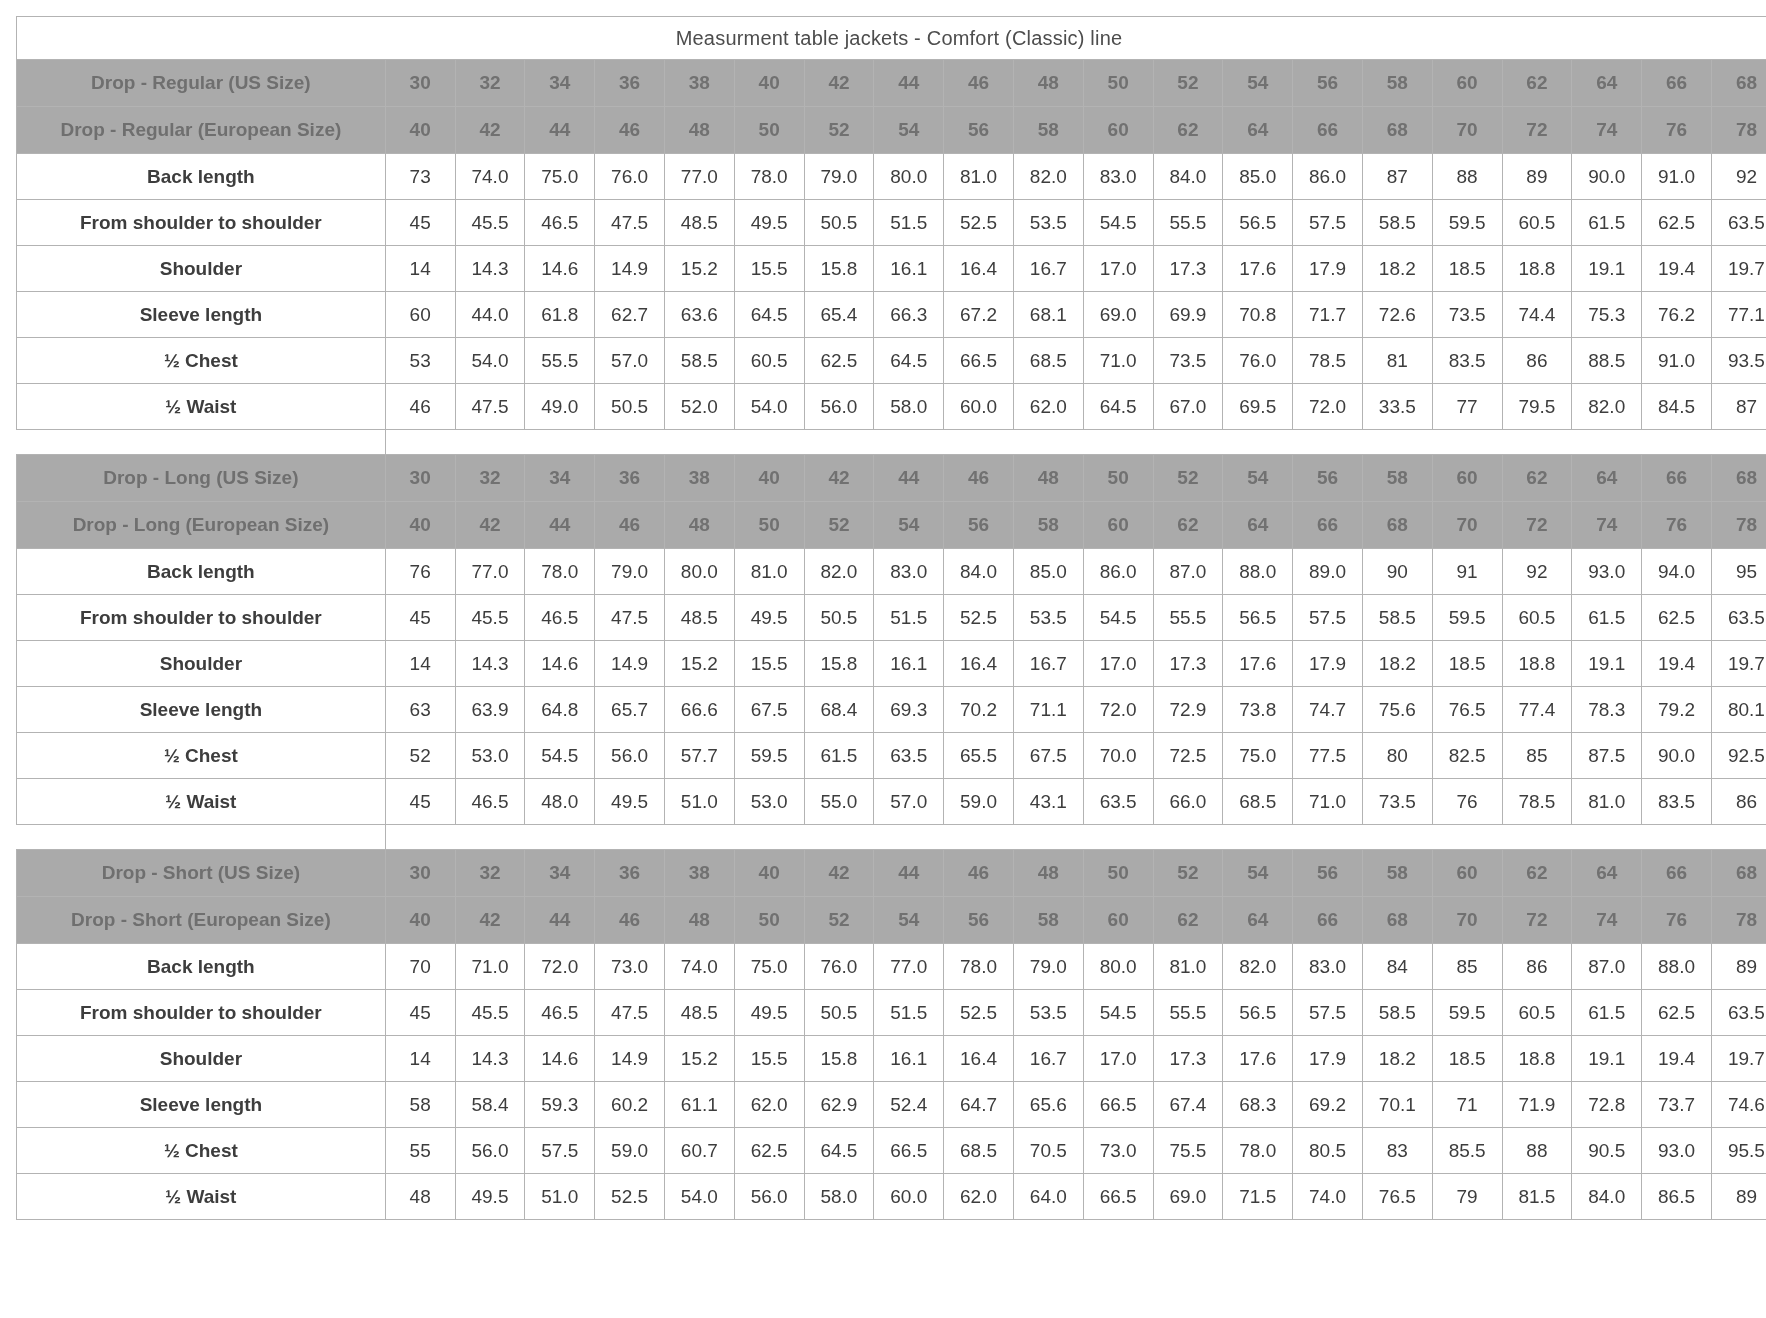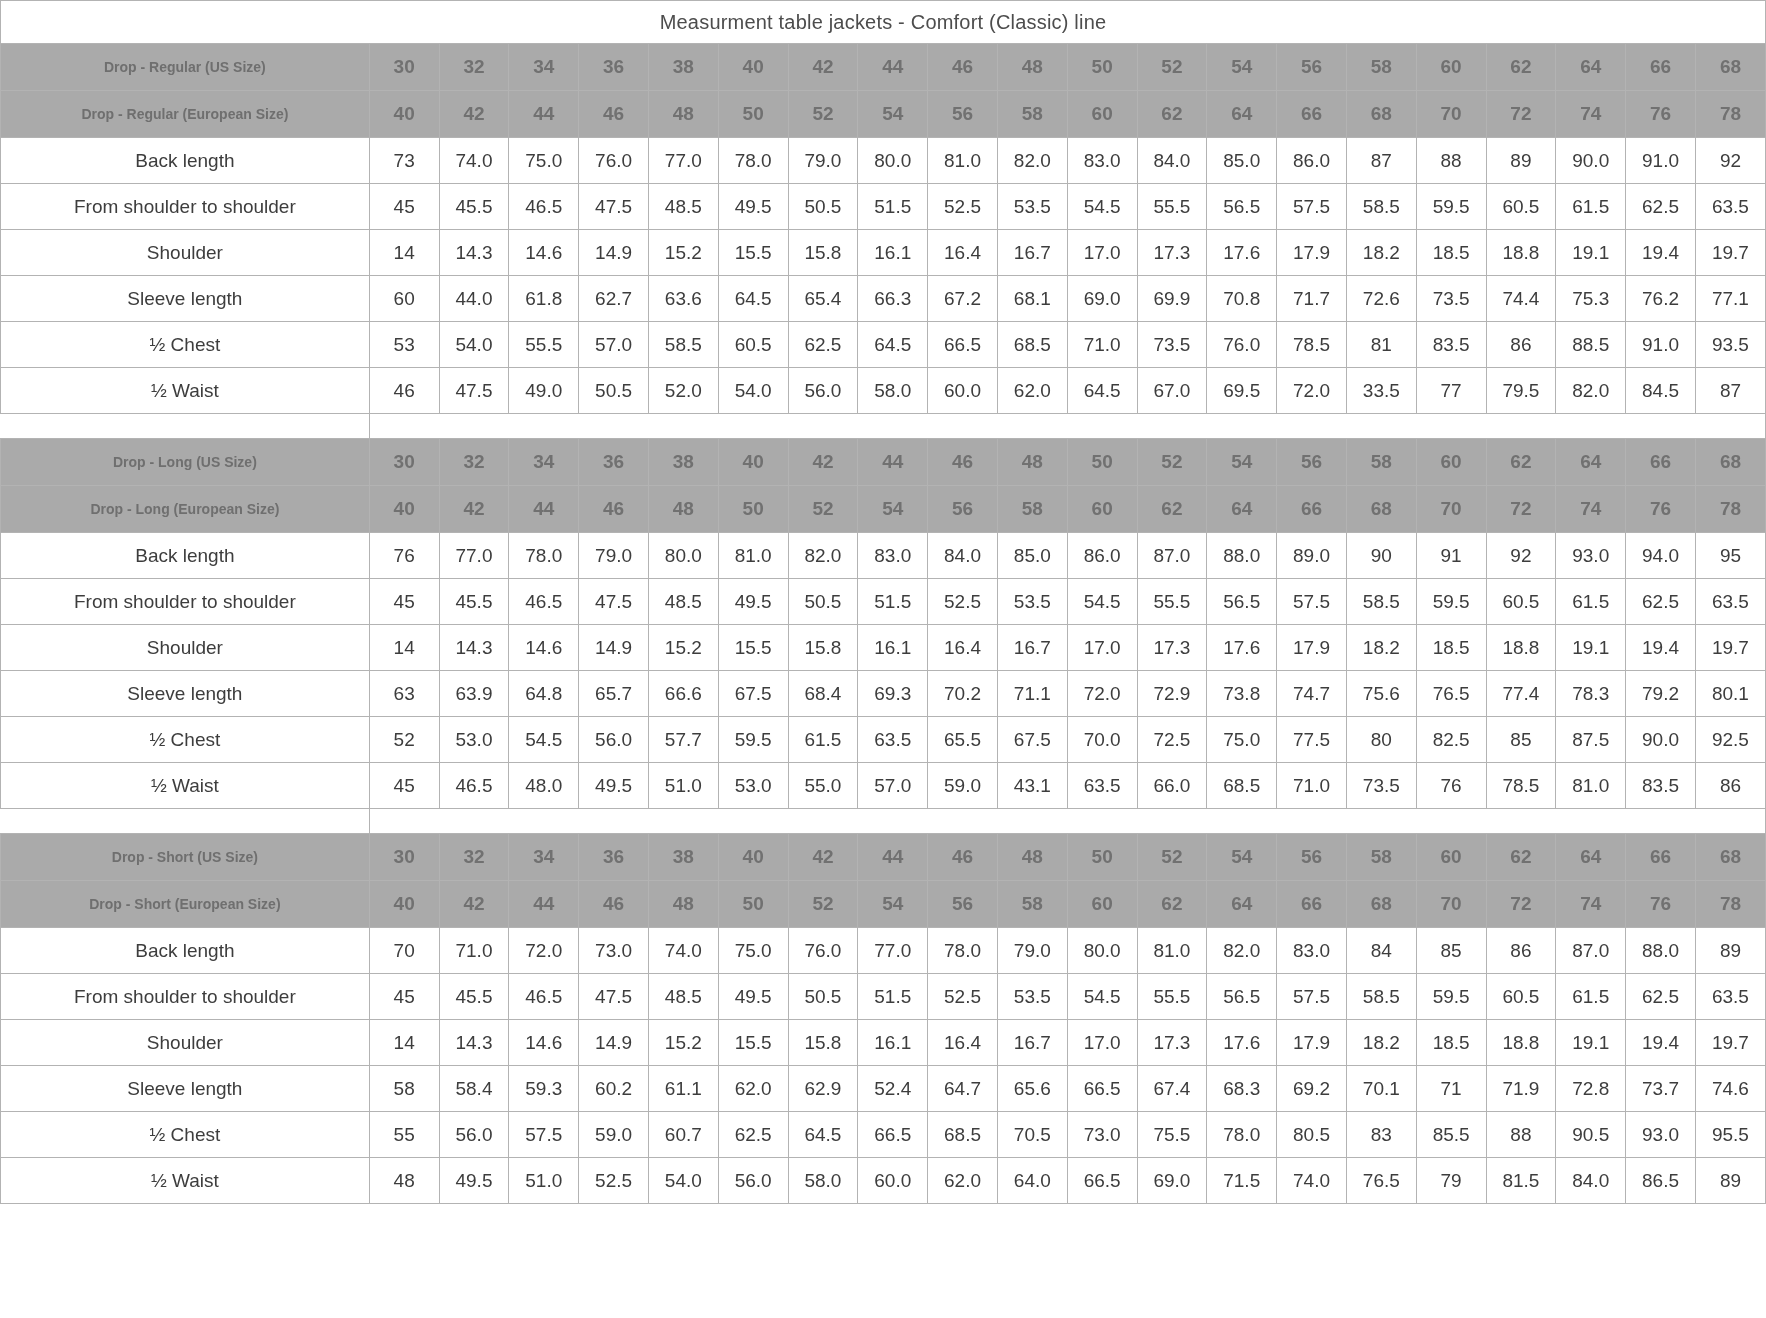--- a/index.html
+++ b/index.html
@@ -6,21 +6,21 @@
   html, body {
     margin: 0;
     padding: 0;
     background: #ffffff;
     font-family: "Liberation Sans", sans-serif;
   }
   .page {
     width: 1766px;
     min-height: 1318px;
     background: #ffffff;
-    padding: 0;
+    padding: 16px;
     position: relative;
   }
   table.mt {
     border-collapse: collapse;
     table-layout: fixed;
     width: 1766px;
     border-spacing: 0;
   }
   table.mt td, table.mt th {
     border: 1px solid #b3b3b3;
@@ -41,35 +41,35 @@
   }
   
   tr.hdr td {
     background: #aaaaaa;
     color: #717171;
     font-weight: bold;
     font-size: 19px;
     height: 47px;
   }
   tr.hdr td.lbl {
-    font-size: 14px;
+    font-size: 19px;
     text-align: center;
     color: #6f6f6f;
     padding: 0 4px;
     white-space: nowrap;
   }
   
   tr.data td {
     height: 46px;
     font-size: 19px;
     color: #3d3d3d;
     background: #ffffff;
   }
   tr.data td.lbl {
-    font-weight: normal;
+    font-weight: bold;
     color: #3d3d3d;
     font-size: 19px;
   }
   
   tr.spacer td {
     height: 25px;
     border: none;
     background: #ffffff;
   }
   tr.spacer td.edge {

